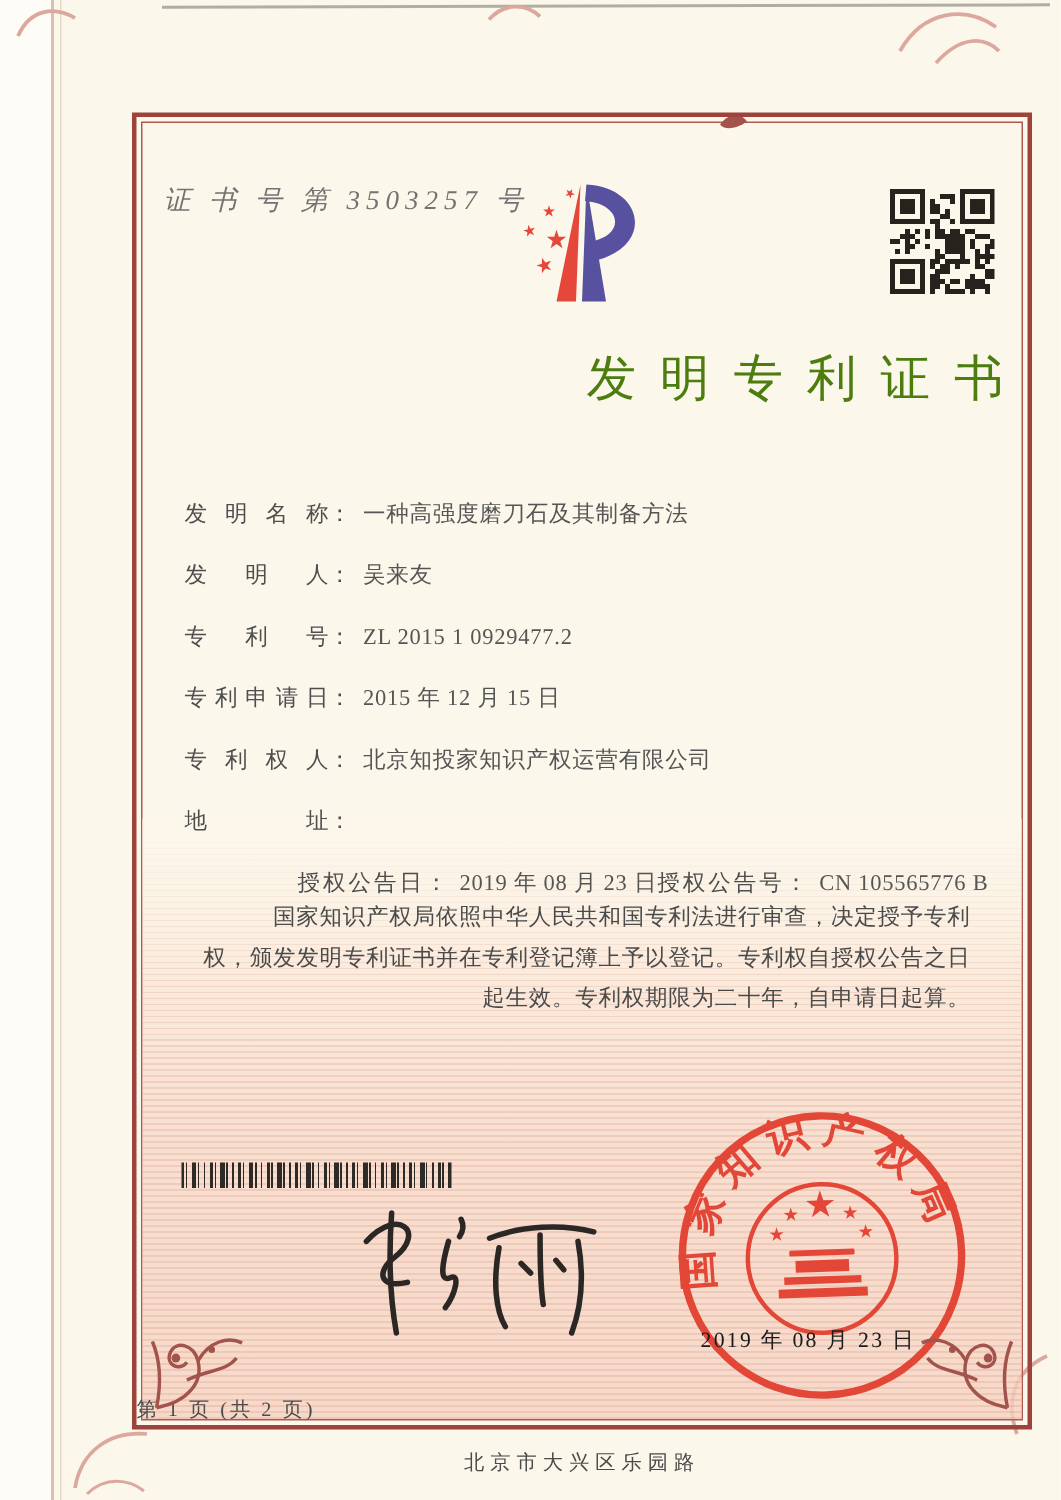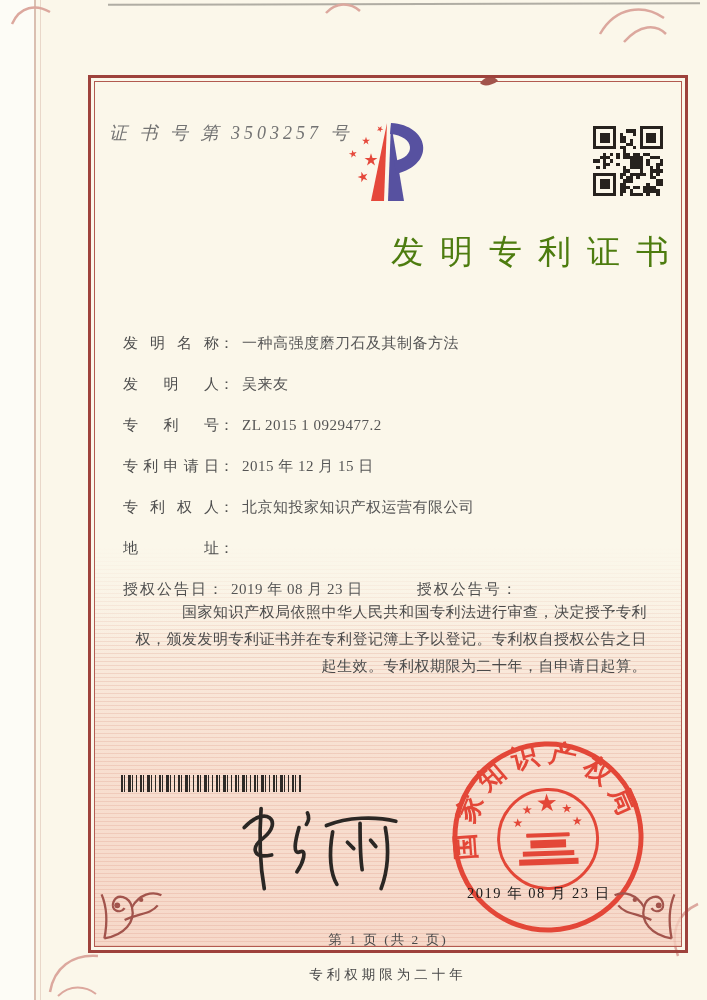--- a/index.html
+++ b/index.html
@@ -24,39 +24,39 @@
   .logo{position:absolute;left:243px;top:38px;width:114px;height:100px;}
   .qr{position:absolute;left:502px;top:48px;width:70px;height:70px;}
   .title{position:absolute;left:0;top:152px;width:100%;text-align:right;font-size:33px;font-weight:400;
          letter-spacing:16px;text-indent:16px;color:#4d7c0f;}
 
   .fields{position:absolute;left:32px;top:252px;width:536px;font-size:15px;line-height:26px;color:#4e4e4e;}
   .row{display:flex;margin-bottom:15px;}
   .lbl{display:inline-block;width:96px;text-align:justify;text-align-last:justify;flex:none;}
   .colon{flex:none;margin-right:8px;}
   .val{flex:1;letter-spacing:.5px;color:#555;}
-  .grant-row{display:flex;margin-top:3px;}
+  .grant-row{display:flex;margin-top:3px;justify-content:flex-end;}
   .grant-pair{display:flex;}
-  .grant-pair.second{margin-left:54px;}
+  .grant-pair.second{}
   .glbl{flex:none;letter-spacing:2px;}
 
   .paras{position:absolute;left:32px;top:521px;width:524px;font-size:15px;line-height:27px;color:#4a4a4a;}
   .paras p{margin:0;text-indent:2em;letter-spacing:.5px;text-align:right;}
 
   .barcode{position:absolute;left:30px;top:697px;width:180px;height:17px;
     background:repeating-linear-gradient(90deg,#2e2a26 0 2px,transparent 2px 3px,#2e2a26 3px 4px,transparent 4px 7px,
       #2e2a26 7px 10px,transparent 10px 11px,#2e2a26 11px 12px,transparent 12px 15px,#2e2a26 15px 16px,transparent 16px 19px);}
 
   .signer{position:absolute;left:42px;top:745px;font-size:17px;letter-spacing:3px;color:#3e3a35;line-height:34px;}
   .signature{position:absolute;left:138px;top:718px;width:180px;height:100px;}
 
   .seal{position:absolute;left:358px;top:660px;width:198px;height:198px;opacity:.92;transform:rotate(-2deg);}
   .seal-date{position:absolute;left:376px;top:806px;width:170px;font-size:14.5px;letter-spacing:1.5px;color:#1a1a1a;}
 
-  .page-info{position:absolute;left:0;top:853px;width:100%;text-align:center;font-size:13.5px;letter-spacing:2px;color:#4a4a4a;}
+  .page-info{position:absolute;left:0;top:853px;width:100%;font-size:13.5px;letter-spacing:2px;color:#4a4a4a;}
   .footer-note{position:absolute;left:88px;top:966px;width:600px;text-align:center;font-size:13.5px;letter-spacing:4px;color:#4a4a4a;}
 
   .corner-orn{position:absolute;width:92px;height:92px;}
   .corner-orn.bl{left:6px;bottom:6px;}
   .corner-orn.br{right:6px;bottom:6px;transform:scaleX(-1);}
   .border-leaf{position:absolute;left:388px;top:-4px;width:20px;height:14px;}
 
   .edge-orn{position:absolute;}
   .edge-orn svg{display:block;}
 </style>
@@ -301,20 +301,21 @@
       </div>
       <div class="grant-row">
         <div class="grant-pair">
           <span class="glbl">授权公告日</span>
             <span class="colon">：</span>
           <span class="val">2019 年 08 月 23 日</span>
         </div>
         <div class="grant-pair second">
           <span class="glbl">授权公告号</span>
             <span class="colon">：</span>
+          <span class="val">CN 105565776 B</span>
         </div>
       </div>
     </div>
 
     <div class="paras">
       <p>国家知识产权局依照中华人民共和国专利法进行审查，决定授予专利权，颁发发明专利证书并在专利登记簿上予以登记。专利权自授权公告之日起生效。专利权期限为二十年，自申请日起算。</p>
     </div>
 
     <div class="barcode"></div>
 
@@ -374,15 +375,15 @@
         <path d="M8 94 C30 90 42 76 38 60 C35 48 22 45 18 54 C14 63 25 68 30 61"></path>
         <path d="M38 60 C46 46 60 42 70 47"></path>
         <path d="M30 74 C46 66 58 68 66 58"></path>
         <path d="M8 94 C12 74 10 58 5 46"></path>
         <circle cx="22" cy="58" r="3.2" fill="#a2544c" stroke="none"></circle>
         <circle cx="48" cy="52" r="2.4" fill="#a2544c" stroke="none"></circle>
       </svg>
     </div>
   </div>
 
-  <div class="footer-note">专利权期限为二十年</div>
+  <div class="footer-note">北京市大兴区乐园路</div>
 
 </div>
 
 </body></html>

